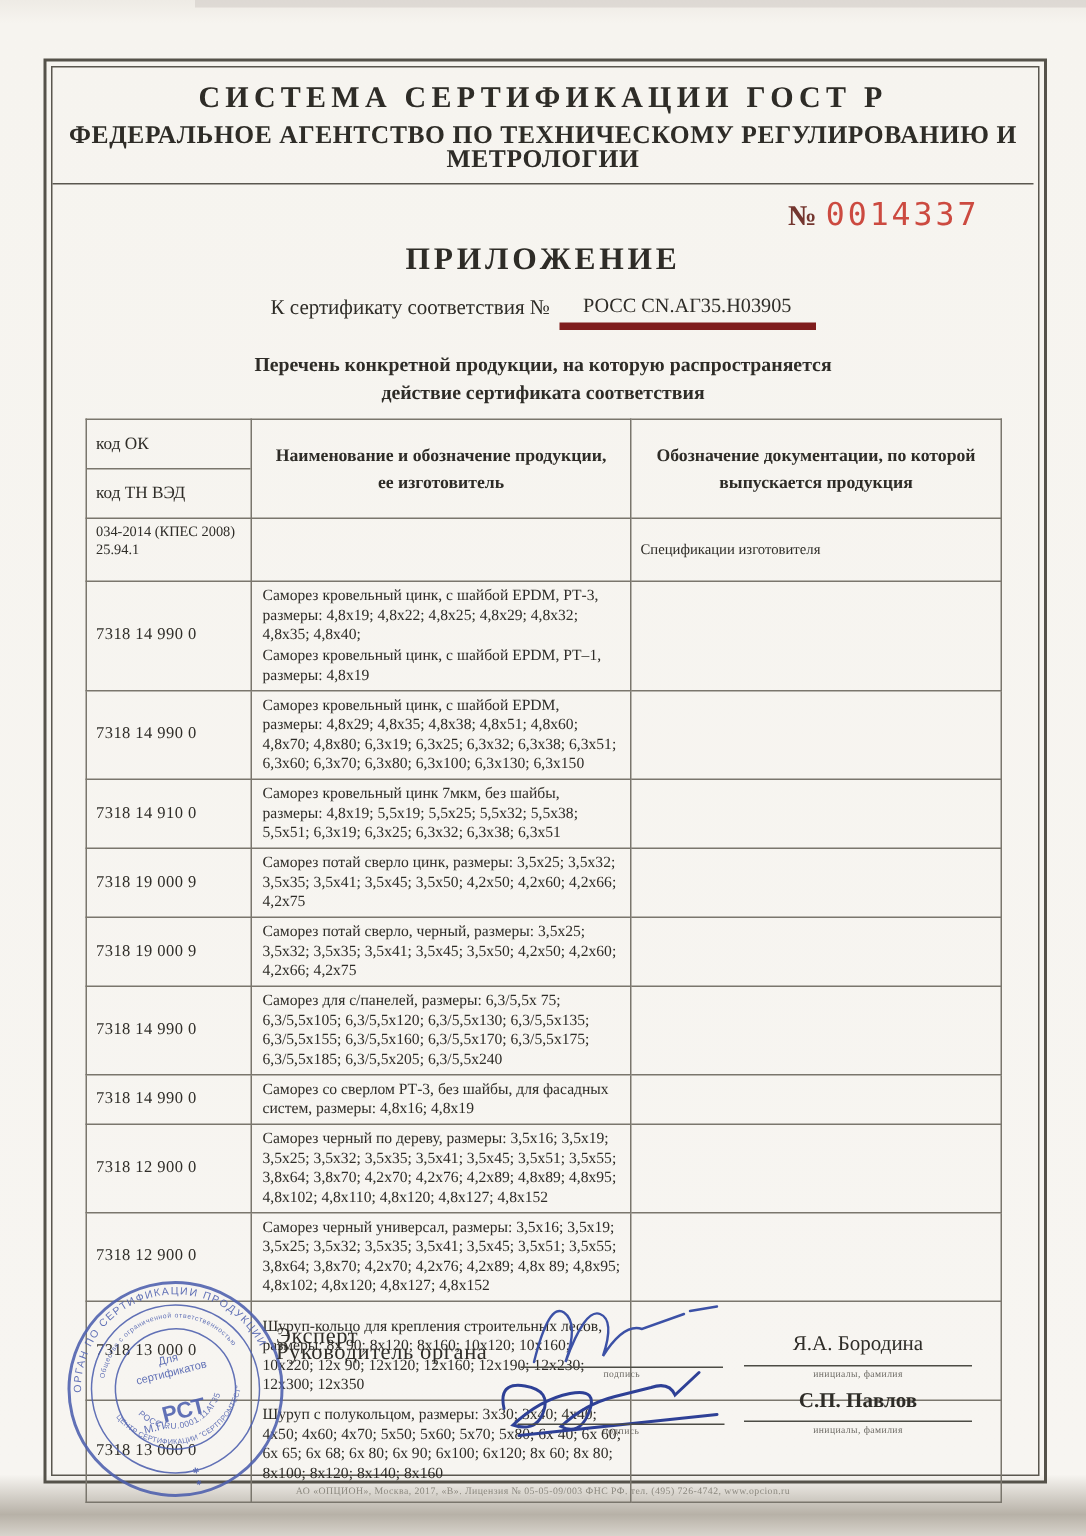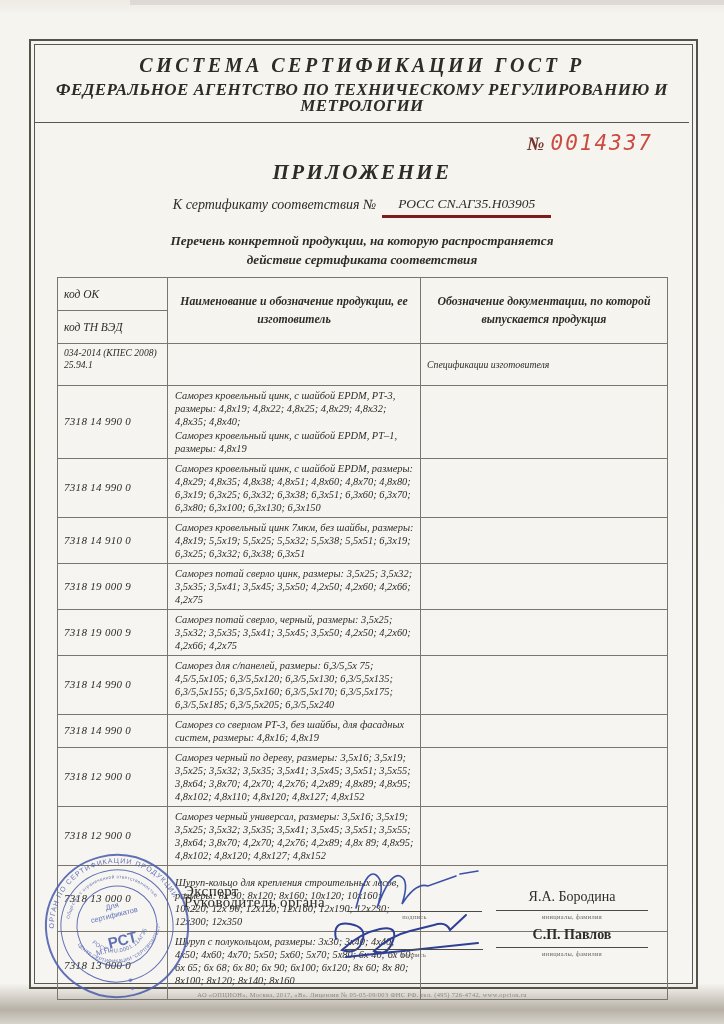--- a/index.html
+++ b/index.html
@@ -4,30 +4,30 @@
 <style>
   html,body{margin:0;padding:0;}
   body{
     width:724px;height:1024px;position:relative;overflow:hidden;
     background:linear-gradient(180deg,#eeebe5 0%,#f6f4ef 1.5%,#f7f5f1 96%,#b7b1a7 98.6%,#d8d4cc 100%);
     font-family:"Liberation Serif", serif;color:#2e2c27;
   }
   .top-band{position:absolute;left:130px;top:0;width:594px;height:5px;background:#cfcbc4;opacity:.55;}
   .frame{position:absolute;left:29px;top:39px;width:665px;height:946px;border:2px solid #55524a;}
   .frame-inner{position:absolute;inset:3px;border:1px solid #5a574f;}
-  .content{position:absolute;left:35px;top:43px;width:654px;height:938px;font-style:italic;}
+  .content{position:absolute;left:35px;top:43px;width:654px;height:938px;}
   .h-sys{margin-top:10px;text-align:center;font-size:20px;font-weight:bold;letter-spacing:3.5px;line-height:24px;}
   .h-agency{margin-top:5px;text-align:center;font-size:17px;font-weight:bold;letter-spacing:.4px;line-height:16px;}
   .h-rule{margin-top:8px;border-top:1px solid #5a574f;}
   .blank-no{margin-top:8px;height:26px;text-align:right;padding-right:36px;}
   .no-sign{font-size:19px;font-weight:bold;color:#74362f;margin-right:6px;}
   .no-digits{font-family:"DejaVu Sans Mono", monospace;font-size:21px;color:#cc4a40;letter-spacing:2px;}
   .title{margin-top:2px;text-align:center;font-size:21px;font-weight:bold;letter-spacing:2.5px;line-height:26px;}
   .cert-line{margin-top:10px;text-align:center;font-size:14px;line-height:20px;}
-  .cert-no{display:inline-block;border-bottom:3px solid #7f1d1d;padding:0 16px 1px 16px;margin-left:6px;font-size:13.5px;transform:translateY(-1px);}
+  .cert-no{display:inline-block;border-bottom:5px solid #7f1d1d;padding:0 16px 1px 16px;margin-left:6px;font-size:13.5px;transform:translateY(-1px);}
   .subtitle{margin-top:12px;text-align:center;font-size:13.2px;font-weight:bold;line-height:19px;}
   .cert-table{border-collapse:collapse;table-layout:fixed;width:610px;margin:8px 0 0 22px;border:1.5px solid #5c594f;}
   .cert-table th,.cert-table td{border:1px solid #7a766d;}
   .cert-table thead tr{height:66px;}
   .th-codes{padding:0;vertical-align:top;font-weight:normal;}
   .th-code-half{height:32px;display:flex;align-items:center;padding-left:6px;font-size:11.5px;}
   .th-code-half.first{border-bottom:1px solid #7a766d;}
   .th-main{font-weight:bold;font-size:11.8px;line-height:1.45;padding:4px 12px;vertical-align:middle;}
   .c-code{vertical-align:middle;padding:2px 4px 2px 6px;font-size:11px;letter-spacing:.3px;}
   .row-0 .c-code{vertical-align:top;font-size:9.6px;letter-spacing:0;padding-top:3px;}
@@ -154,21 +154,21 @@
           <td class="c-desc">
             <div class="desc-line">Саморез потай сверло, черный, размеры: 3,5х25; 3,5х32; 3,5х35; 3,5х41; 3,5х45; 3,5х50; 4,2х50; 4,2х60; 4,2х66; 4,2х75</div>
           </td>
           <td class="c-doc"></td>
         </tr>
         <tr class="row-6" style="height: 47px;">
           <td class="c-code">
             <div class="code-line">7318 14 990 0</div>
           </td>
           <td class="c-desc">
-            <div class="desc-line">Саморез для с/панелей, размеры: 6,3/5,5х 75; 4,5/5,5х105; 6,3/5,5х120; 6,3/5,5х130; 6,3/5,5х135; 6,3/5,5х155; 6,3/5,5х160; 6,3/5,5х170; 6,3/5,5х175; 6,3/5,5х185; 6,3/5,5х205; 6,3/5,5х240</div>
+            <div class="desc-line">Саморез для с/панелей, размеры: 6,3/5,5х 75; 6,3/5,5х105; 6,3/5,5х120; 6,3/5,5х130; 6,3/5,5х135; 6,3/5,5х155; 6,3/5,5х160; 6,3/5,5х170; 6,3/5,5х175; 6,3/5,5х185; 6,3/5,5х205; 6,3/5,5х240</div>
           </td>
           <td class="c-doc"></td>
         </tr>
         <tr class="row-7" style="height: 26px;">
           <td class="c-code">
             <div class="code-line">7318 14 990 0</div>
           </td>
           <td class="c-desc">
             <div class="desc-line">Саморез со сверлом РТ-3, без шайбы, для фасадных систем, размеры: 4,8х16; 4,8х19</div>
           </td>

